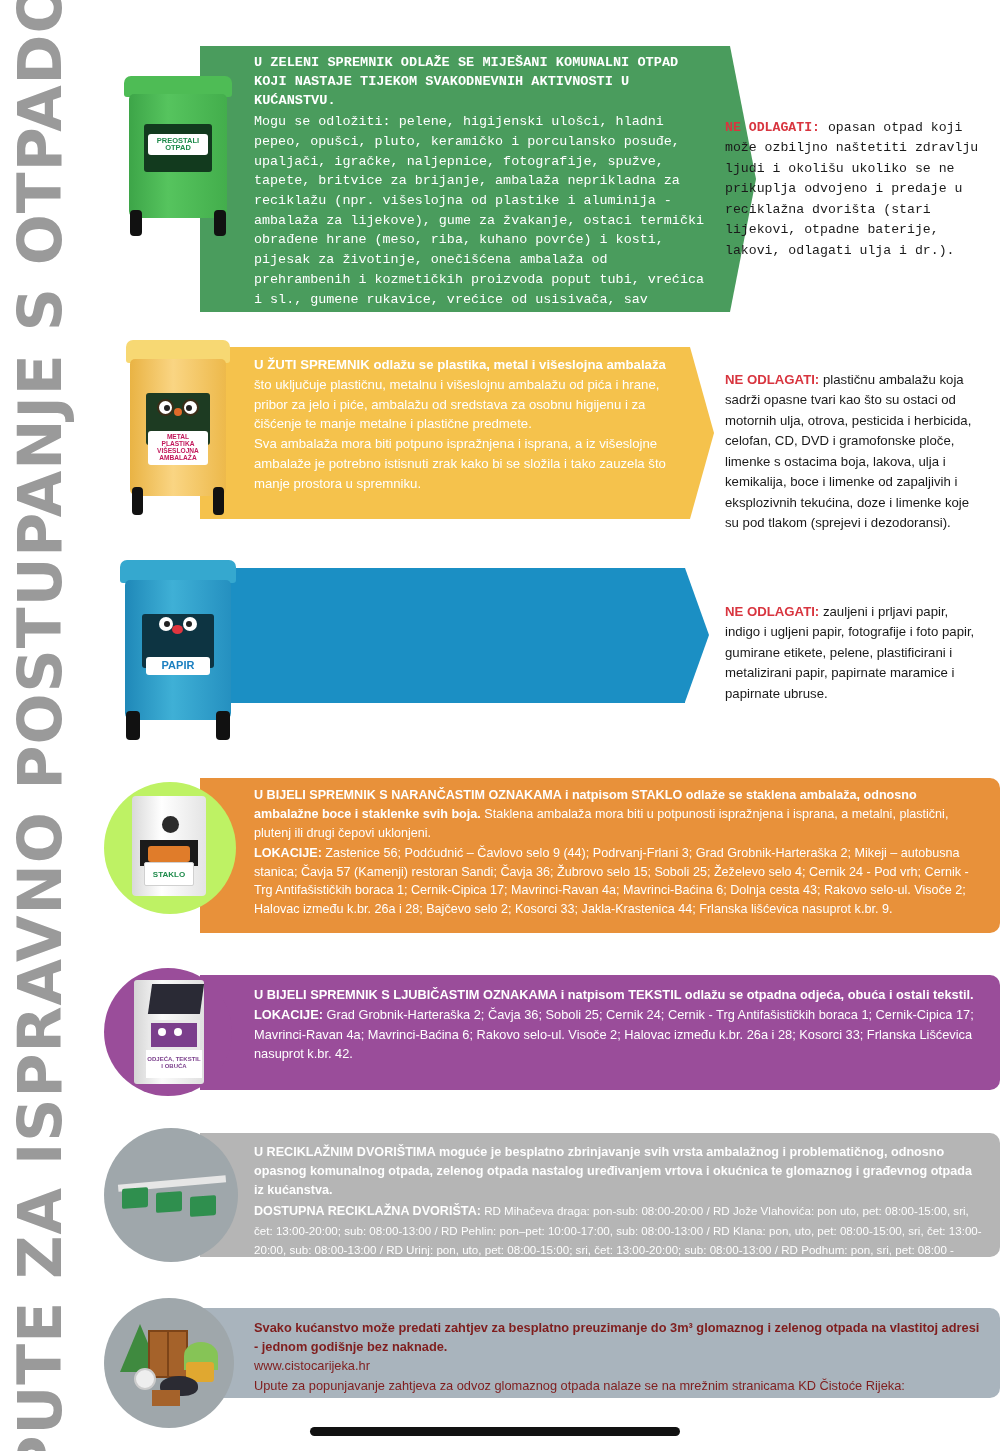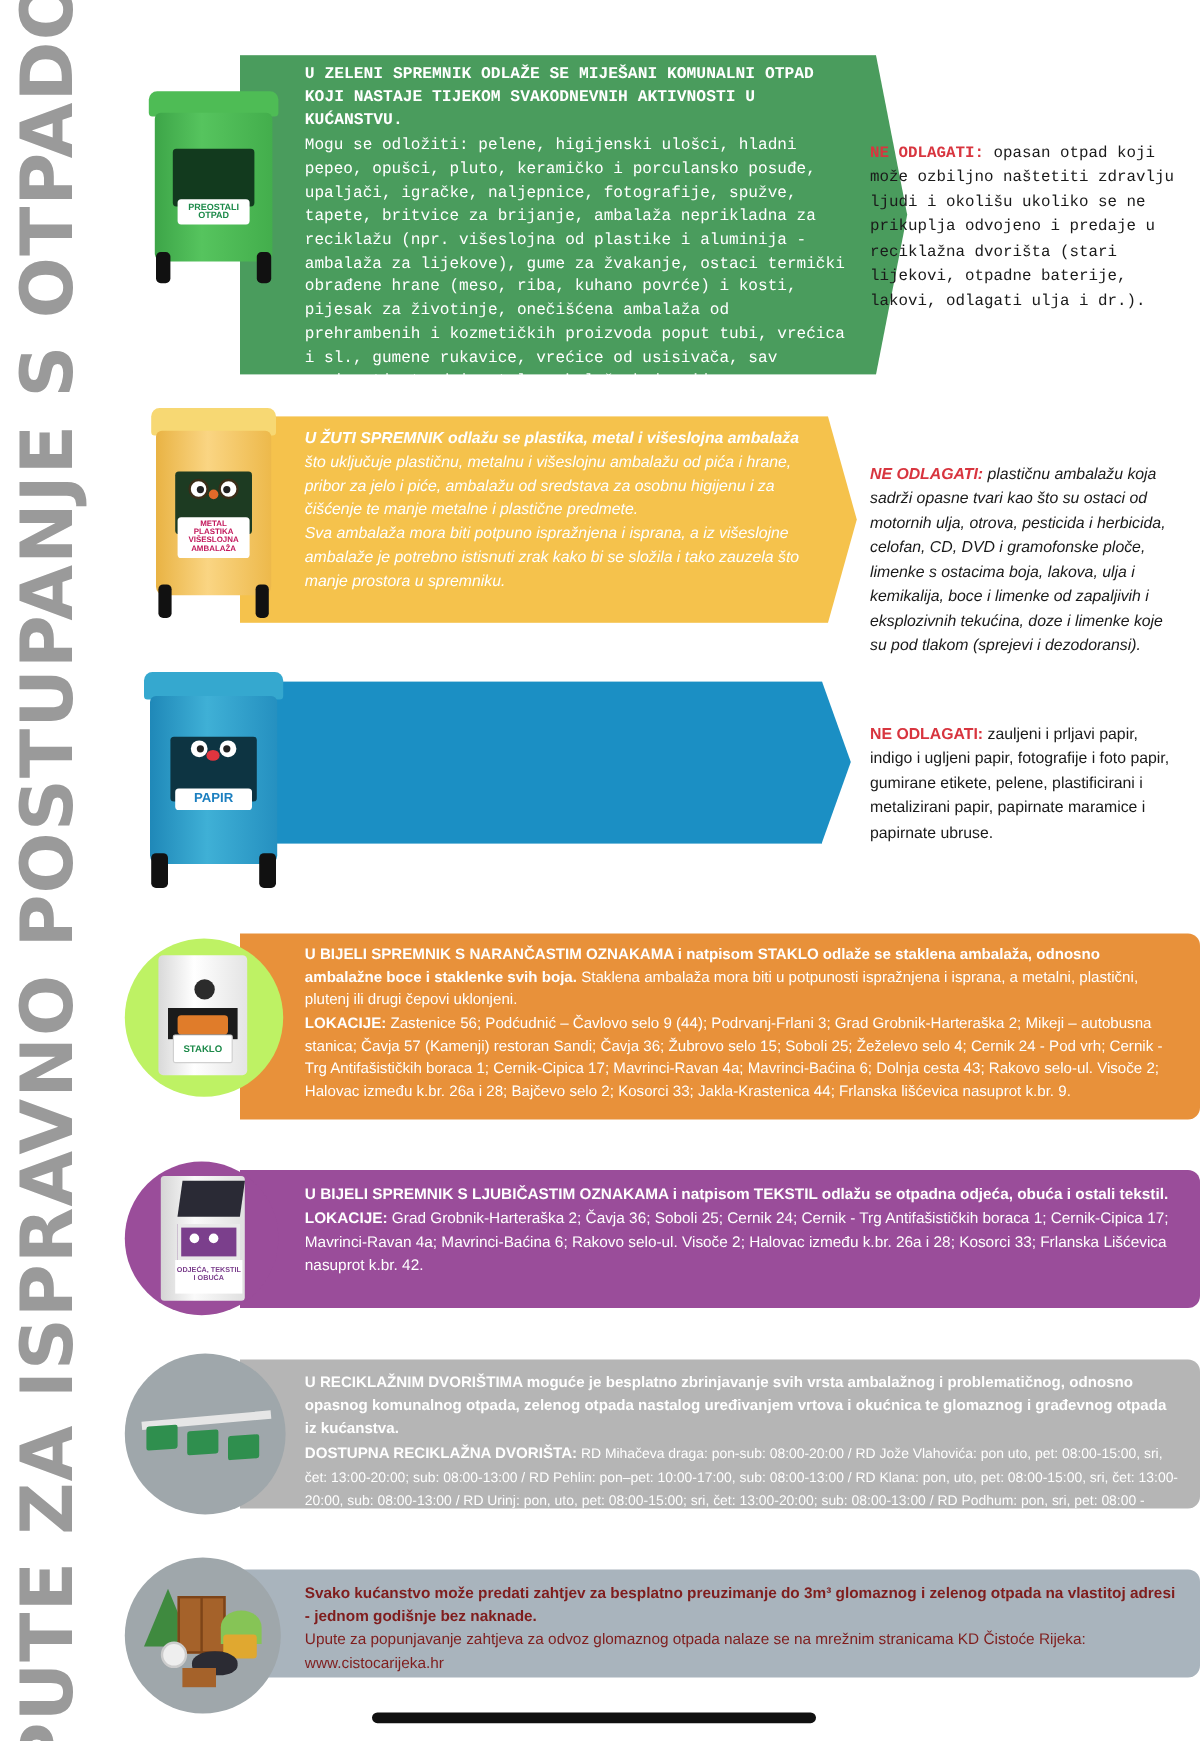--- a/index.html
+++ b/index.html
@@ -78,36 +78,36 @@
         <span class="lead">NE ODLAGATI:</span>
         <span>opasan otpad koji može ozbiljno naštetiti zdravlju ljudi i okolišu ukoliko se ne prikuplja odvojeno i predaje u reciklažna dvorišta (stari lijekovi, otpadne baterije, lakovi, odlagati ulja i dr.).</span>
       </div>
     </div>
   </div>
 
   <div class="bin" style="left:122px;top:76px;width:112px;height:160px;z-index:5;">
     <div class="lid" style="background:#4ebc55;"></div>
     <div class="bodyb" style="background:linear-gradient(90deg,#3da548 0%,#56c45e 40%,#43ae4c 100%);"></div>
     <div class="slot" style="background:#123a1e;"></div>
-    <div class="label" style="color:#1d8a4a;margin-top:32px;">PREOSTALI OTPAD</div>
+    <div class="label" style="color:#1d8a4a;">PREOSTALI OTPAD</div>
     <div class="wheel l"></div>
       <div class="wheel r"></div>
   </div>
 
-  <div class="band" style="left:200px; top:347px; width:800px; height:172px;font-style:italic;">
+  <div class="band" style="left:200px; top:347px; width:800px; height:172px;">
     <div style="position:absolute;left:0;top:0;width:800px;height:100%;background:#c9c9c9;z-index:-1;"></div>
     <div style="position:absolute;left:0;top:0;width:490px;height:100%;background:#f5c24c;"></div>
     <div style="position:absolute;left:490px;top:0;width:0;height:0;border-top:86px solid transparent;border-bottom:86px solid transparent;border-left:24px solid #f5c24c;"></div>
     <div class="txt" style="position:absolute;left:54px;top:8px;width:425px;font-size:13.2px;line-height:1.5;">
       <p style="margin-bottom:0;">
         <span class="hd">U ŽUTI SPREMNIK odlažu se plastika, metal i višeslojna ambalaža</span><span> što uključuje plastičnu, metalnu i višeslojnu ambalažu od pića i hrane, pribor za jelo i piće, ambalažu od sredstava za osobnu higijenu i za čišćenje te manje metalne i plastične predmete.</span>
       </p>
       <p>Sva ambalaža mora biti potpuno ispražnjena i isprana, a iz višeslojne ambalaže je potrebno istisnuti zrak kako bi se složila i tako zauzela što manje prostora u spremniku.</p>
     </div>
-    <div class="note" style="left:515px;top:24px;width:285px;background:transparent;">
+    <div class="note" style="left:515px;top:9px;width:285px;background:transparent;">
       <div class="note-inner" style="padding-left:10px;">
         <span class="lead">NE ODLAGATI:</span>
         <span>plastičnu ambalažu koja sadrži opasne tvari kao što su ostaci od motornih ulja, otrova, pesticida i herbicida, celofan, CD, DVD i gramofonske ploče, limenke s ostacima boja, lakova, ulja i kemikalija, boce i limenke od zapaljivih i eksplozivnih tekućina, doze i limenke koje su pod tlakom (sprejevi i dezodoransi).</span>
       </div>
     </div>
   </div>
 
   <div class="bin" style="left:124px;top:340px;width:108px;height:175px;z-index:5;">
     <div class="lid" style="background:#f7d873;"></div>
     <div class="bodyb" style="background:linear-gradient(90deg,#e9b344 0%,#fad583 45%,#edb94b 100%);"></div>
@@ -192,22 +192,22 @@
   <div class="circle" style="left:104px;top:1128px;width:134px;height:134px;background:#9fa7ab;z-index:5;">
     <div style="position:absolute;left:14px;top:52px;width:108px;height:7px;background:#e6e6e6;transform:rotate(-5deg);"></div>
     <div style="position:absolute;left:18px;top:60px;width:26px;height:20px;background:#2f8f4e;border-radius:2px;transform:skewY(-4deg);"></div>
     <div style="position:absolute;left:52px;top:64px;width:26px;height:20px;background:#2f8f4e;border-radius:2px;transform:skewY(-4deg);"></div>
     <div style="position:absolute;left:86px;top:68px;width:26px;height:20px;background:#2f8f4e;border-radius:2px;transform:skewY(-4deg);"></div>
   </div>
 
   <div class="band" style="left:200px; top:1308px; width:800px; height:90px; background:#a9b4bd; border-radius:0 10px 10px 0;">
     <div style="position:absolute;left:54px;top:10px;width:730px;font-size:12.8px;line-height:1.5;color:#7f1d1d;">
       <p style="font-weight:bold;">Svako kućanstvo može predati zahtjev za besplatno preuzimanje do 3m³ glomaznog i zelenog otpada na vlastitoj adresi - jednom godišnje bez naknade.</p>
+      <p>www.cistocarijeka.hr</p>
       <p>Upute za popunjavanje zahtjeva za odvoz glomaznog otpada nalaze se na mrežnim stranicama KD Čistoće Rijeka:</p>
-      <p>www.cistocarijeka.hr</p>
     </div>
   </div>
   <div class="circle" style="left:104px;top:1298px;width:130px;height:130px;background:#9fa7ab;z-index:5;">
     <div style="position:absolute;left:16px;top:26px;width:0;height:0;border-left:20px solid transparent;border-right:20px solid transparent;border-bottom:48px solid #3f8a3f;"></div>
     <div style="position:absolute;left:44px;top:32px;width:40px;height:48px;background:#a5622a;border:2px solid #7d4418;"></div>
     <div style="position:absolute;left:63px;top:32px;width:2px;height:48px;background:#7d4418;"></div>
     <div style="position:absolute;left:80px;top:44px;width:34px;height:28px;border-radius:50% 50% 0 0;background:#86c456;"></div>
     <div style="position:absolute;left:82px;top:64px;width:28px;height:20px;background:#e0a830;border-radius:3px;"></div>
     <div style="position:absolute;left:30px;top:70px;width:22px;height:22px;border:2px solid #ccc;border-radius:50%;background:#eee;"></div>
     <div style="position:absolute;left:56px;top:78px;width:38px;height:20px;background:#2b2b33;border-radius:50% 50% 40% 40%;"></div>

